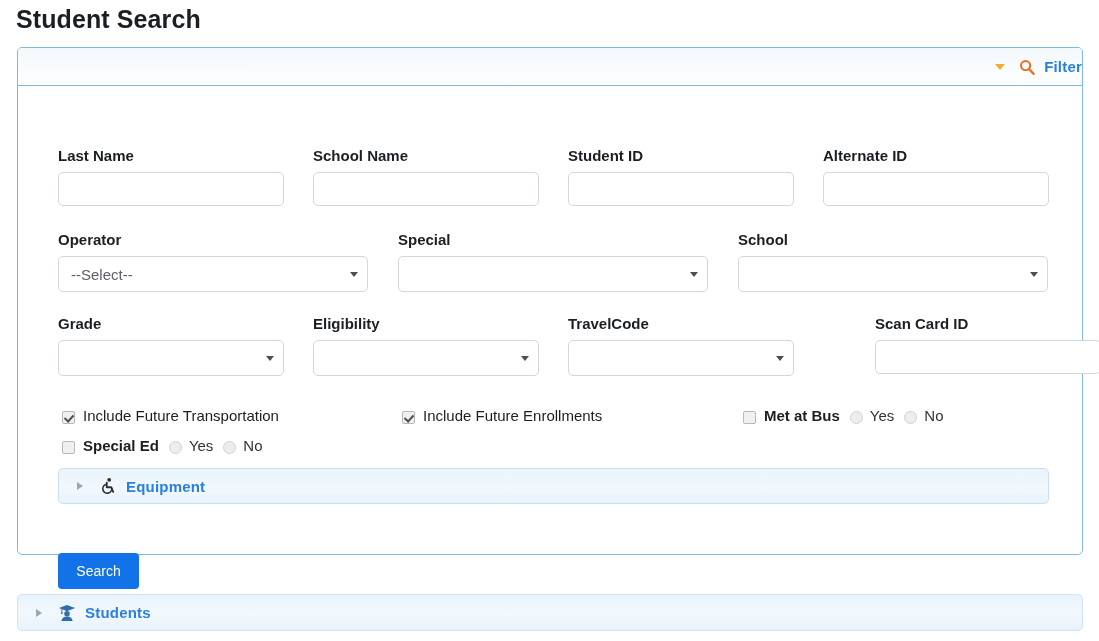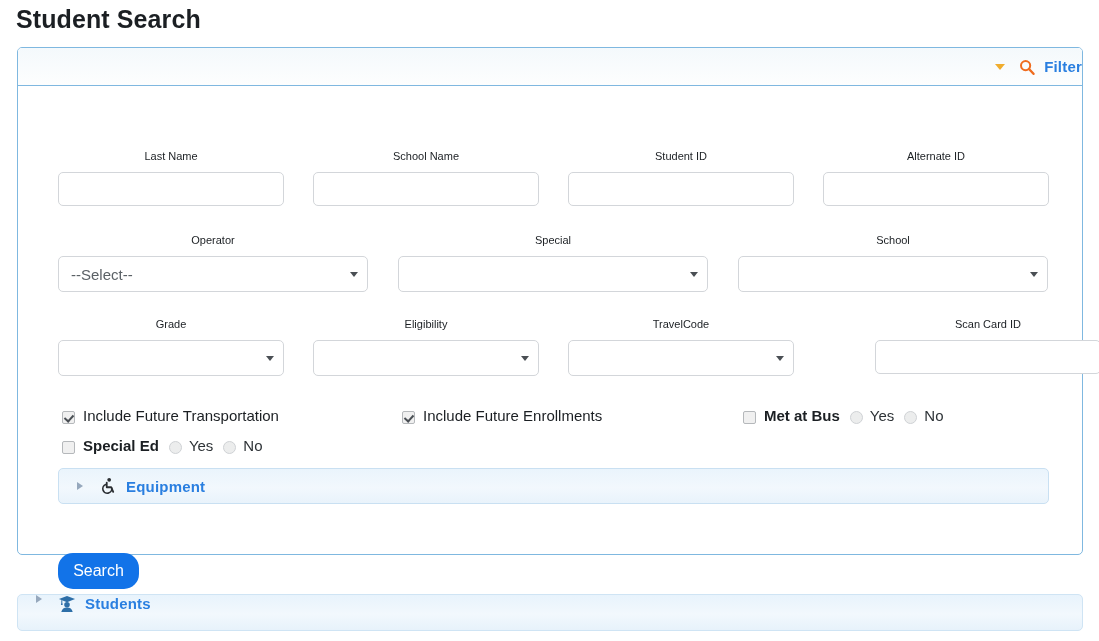--- a/index.html
+++ b/index.html
@@ -66,28 +66,27 @@
     font-weight: bold;
     color: #2a7fe0;
     letter-spacing: .2px;
   }
 
   .panel-body { position: relative; padding: 0; }
 
   
   .field { position: absolute; }
   .field-label {
-    font-size: 11px;
-    font-weight: normal;
+    font-size: 15px;
+    font-weight: bold;
     color: #1b1f23;
     display: block;
     margin-bottom: 8px;
     line-height: 16px;
     white-space: nowrap;
-    text-align: center;
   }
   .text-input {
     width: 100%;
     height: 34px;
     border: 1px solid #d3d6da;
     border-radius: 5px;
     background: #ffffff;
     font-size: 14px;
     font-family: "Liberation Sans", sans-serif;
     color: #43484d;
@@ -160,39 +159,39 @@
     display: flex;
     align-items: center;
     padding-left: 18px;
   }
   .subpanel .heading-title { font-size: 15px; }
 
   
   .btn-search {
     position: absolute;
     border: none;
-    border-radius: 15px;
+    border-radius: 4px;
     background: #1273e8;
     color: #ffffff;
-    font-size: 16px;
+    font-size: 14px;
     font-family: "Liberation Sans", sans-serif;
     cursor: pointer;
     padding: 0;
   }
 
   
   .panel-students {
     position: absolute;
     left: 17px; top: 594px;
     width: 1066px; height: 37px;
     border: 1px solid #cfe4f4;
     border-radius: 5px;
     background: linear-gradient(to bottom, #e8f3fc 0%, #f2f8fd 55%, #e7f2fb 100%);
     display: flex;
-    align-items: flex-start;
+    align-items: center;
     padding-left: 18px;
   }
 </style>
 </head>
 <body>
 
 <div class="page">
 
   <div class="page-title">Student Search</div>
 

